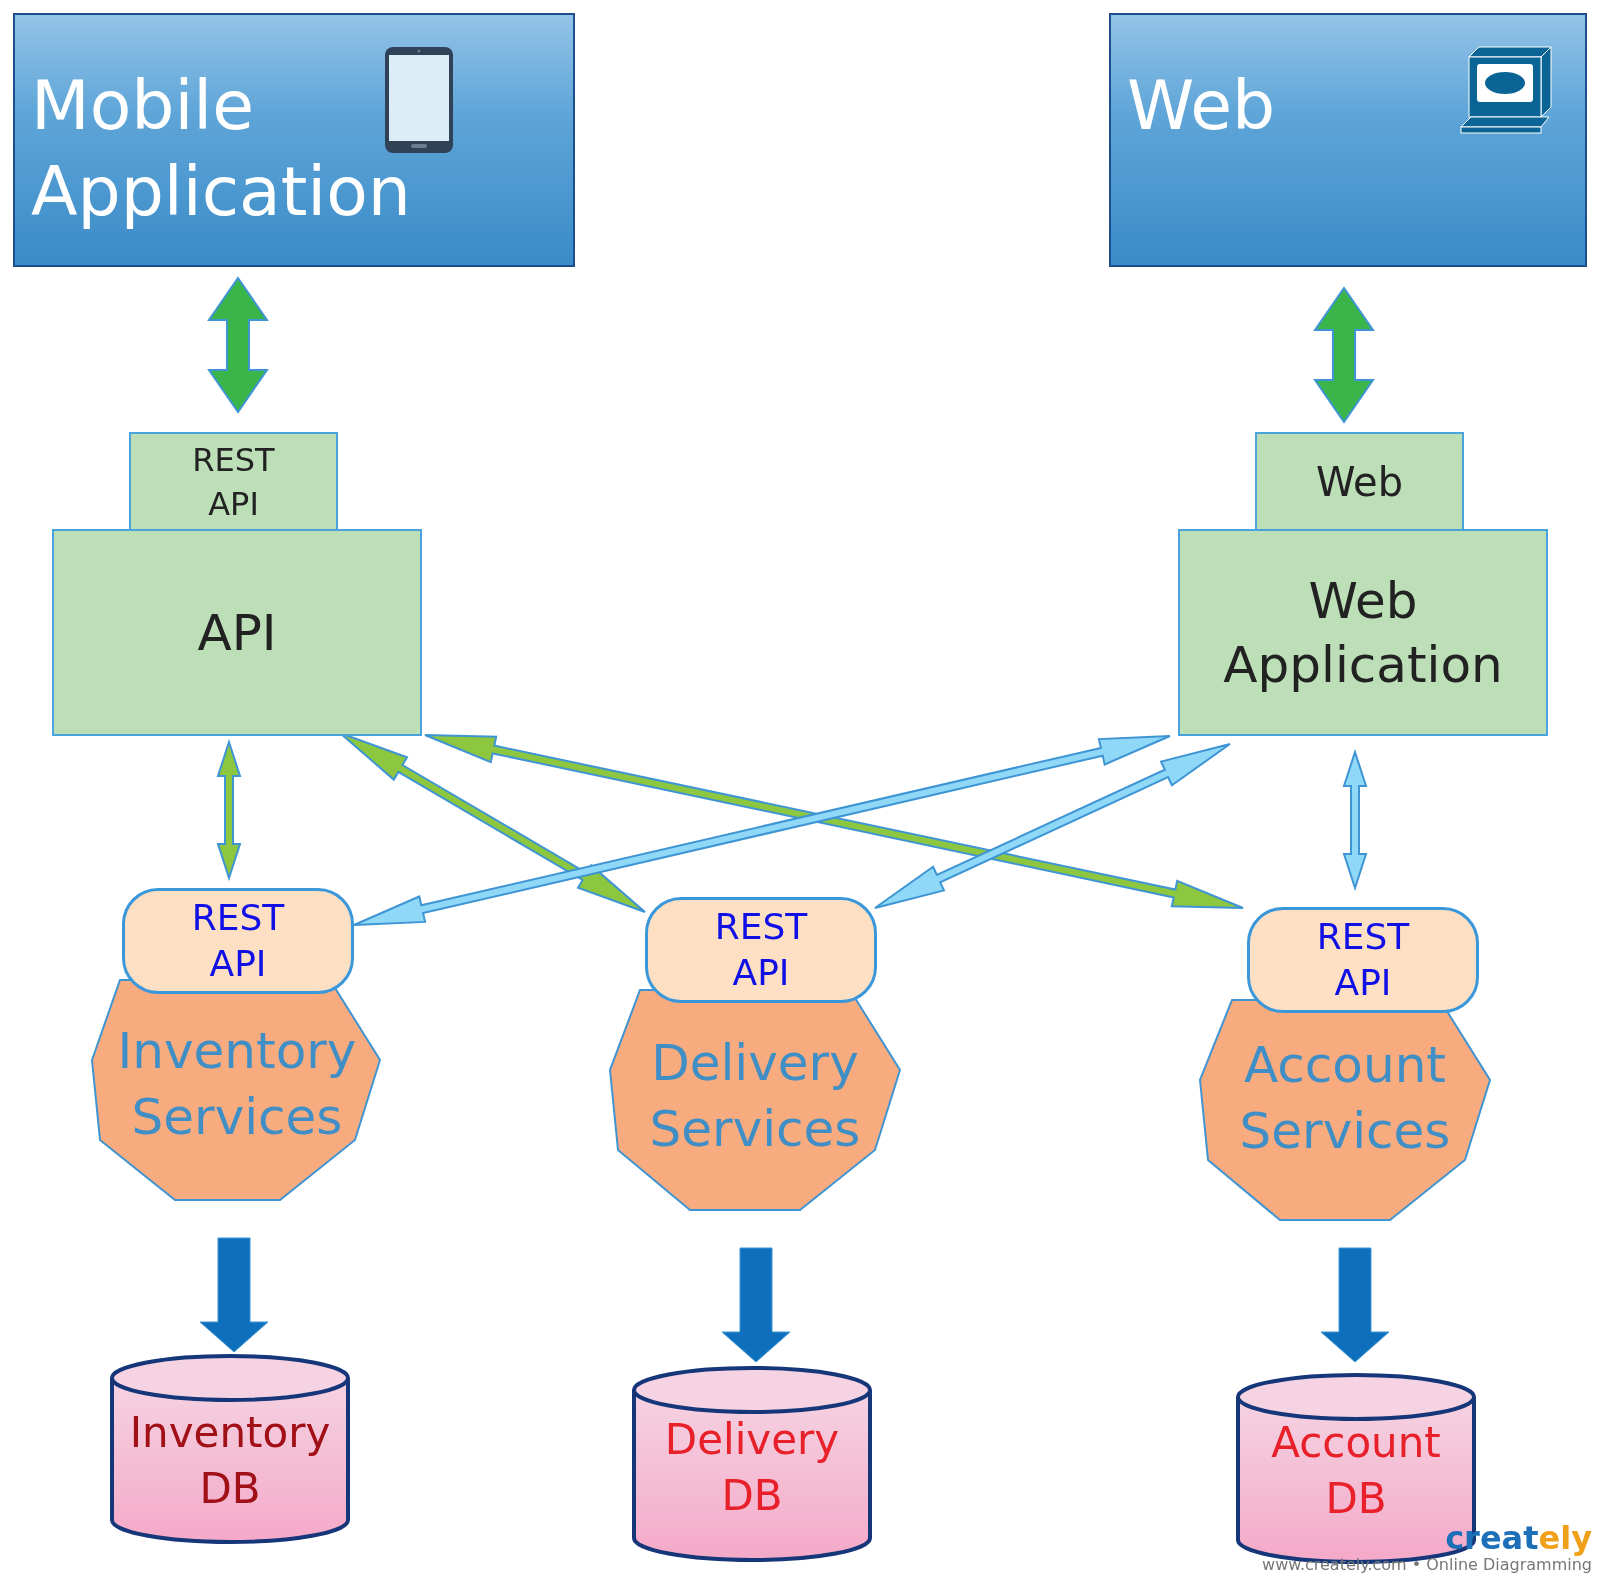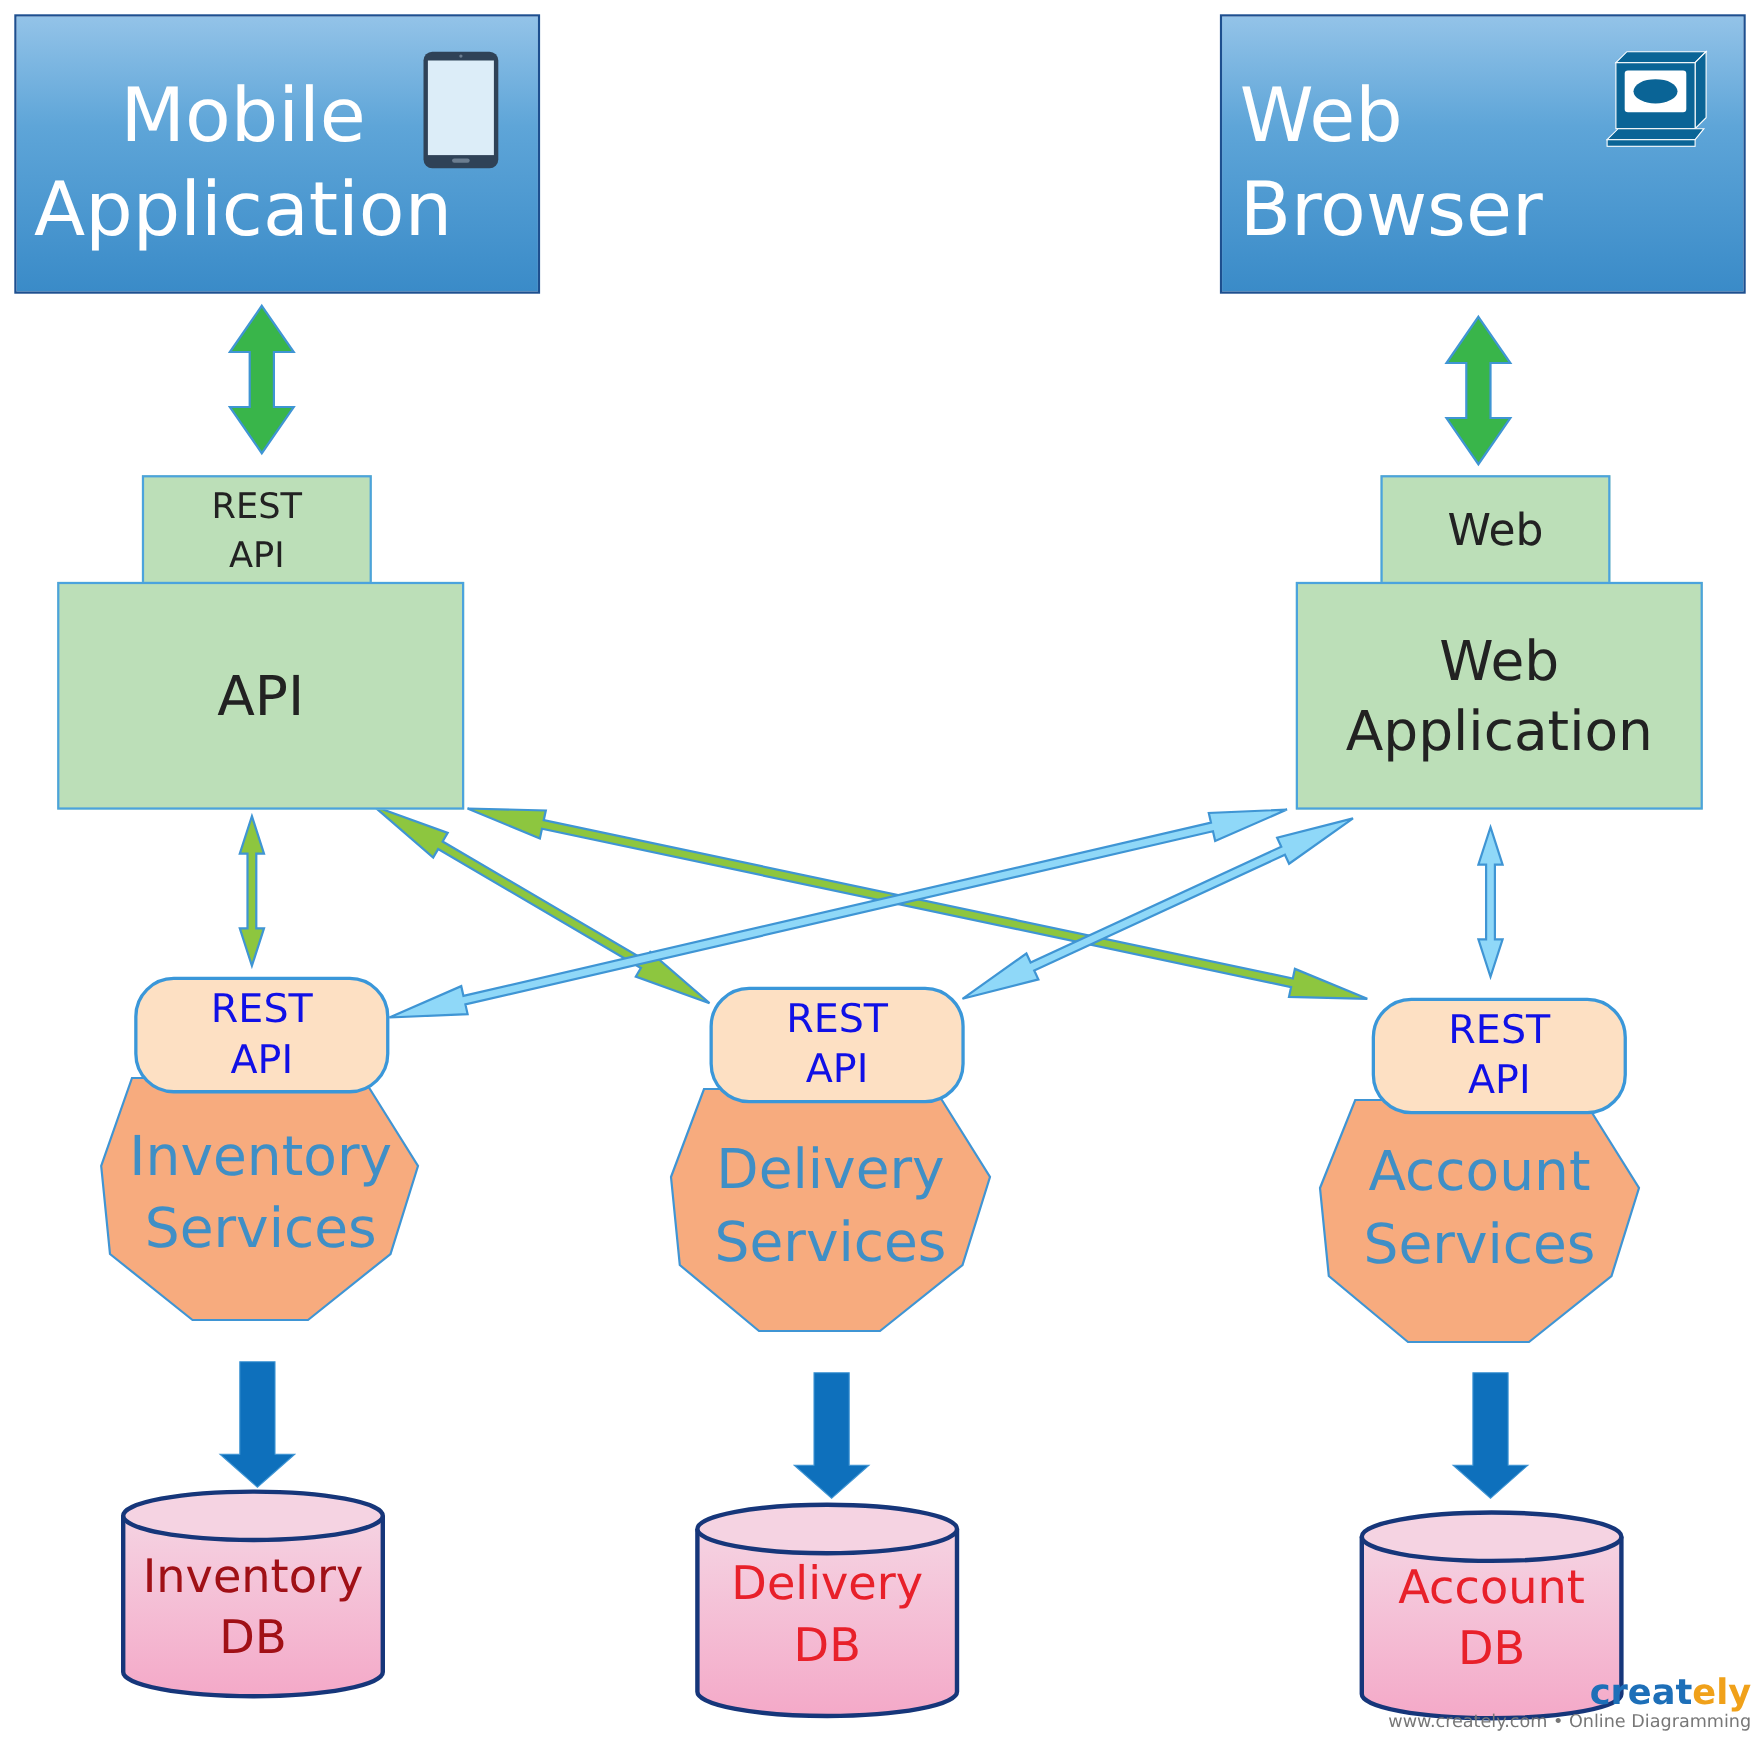--- a/index.html
+++ b/index.html
@@ -81,37 +81,36 @@
   <g>
     <path d="M634,1390 L634,1538 A118,22 0 0 0 870,1538 L870,1390" fill="url(#dbgrad)" stroke="#16367a" stroke-width="4"></path>
     <ellipse cx="752" cy="1390" rx="118" ry="22" fill="#f5d3e2" stroke="#16367a" stroke-width="4"></ellipse>
   </g>
   <g>
     <path d="M1238,1397 L1238,1540 A118,22 0 0 0 1474,1540 L1474,1397" fill="url(#dbgrad)" stroke="#16367a" stroke-width="4"></path>
     <ellipse cx="1356" cy="1397" rx="118" ry="22" fill="#f5d3e2" stroke="#16367a" stroke-width="4"></ellipse>
   </g>
 </svg>
 
-<div class="client-box" style="left:13px; top:13px; width:478px; height:254px;text-align:center;">
+<div class="client-box" style="left:13px; top:13px; width:562px; height:254px;">
   <div class="client-title">
     <div>Mobile</div>
     <div>Application</div>
   </div>
   <svg class="abs" style="left:368px; top:30px;" width="72" height="110" viewBox="0 0 72 110">
     <rect x="2" y="2" width="68" height="106" rx="8" fill="#2f4257"></rect>
     <rect x="6" y="10" width="60" height="86" fill="#dcedf8"></rect>
     <circle cx="36" cy="6" r="1.5" fill="#6b7d90"></circle>
     <rect x="28" y="99" width="16" height="4" rx="2" fill="#6b7d90"></rect>
   </svg>
 </div>
 
 <div class="client-box" style="left:1109px; top:13px; width:478px; height:254px;">
   <div class="client-title">
     <div>Web</div>
-    <div>Browser</div>
   </div>
   <svg class="abs" style="left:340px; top:30px;" width="110" height="100" viewBox="0 0 110 100">
     <polygon points="18,12 28,2 100,2 90,12" fill="#0a6496" stroke="#ffffff" stroke-width="1"></polygon>
     <polygon points="90,12 100,2 100,62 90,72" fill="#0a6496" stroke="#ffffff" stroke-width="1"></polygon>
     <rect x="18" y="12" width="72" height="60" fill="#0a6496" stroke="#ffffff" stroke-width="1"></rect>
     <rect x="26" y="19" width="56" height="38" rx="3" fill="#ffffff"></rect>
     <ellipse cx="54" cy="38" rx="20" ry="11" fill="#0a6496"></ellipse>
     <polygon points="10,82 20,72 98,72 90,82" fill="#0a6496" stroke="#ffffff" stroke-width="1"></polygon>
     <rect x="10" y="82" width="80" height="6" fill="#0a6496" stroke="#ffffff" stroke-width="1"></rect>
   </svg>

